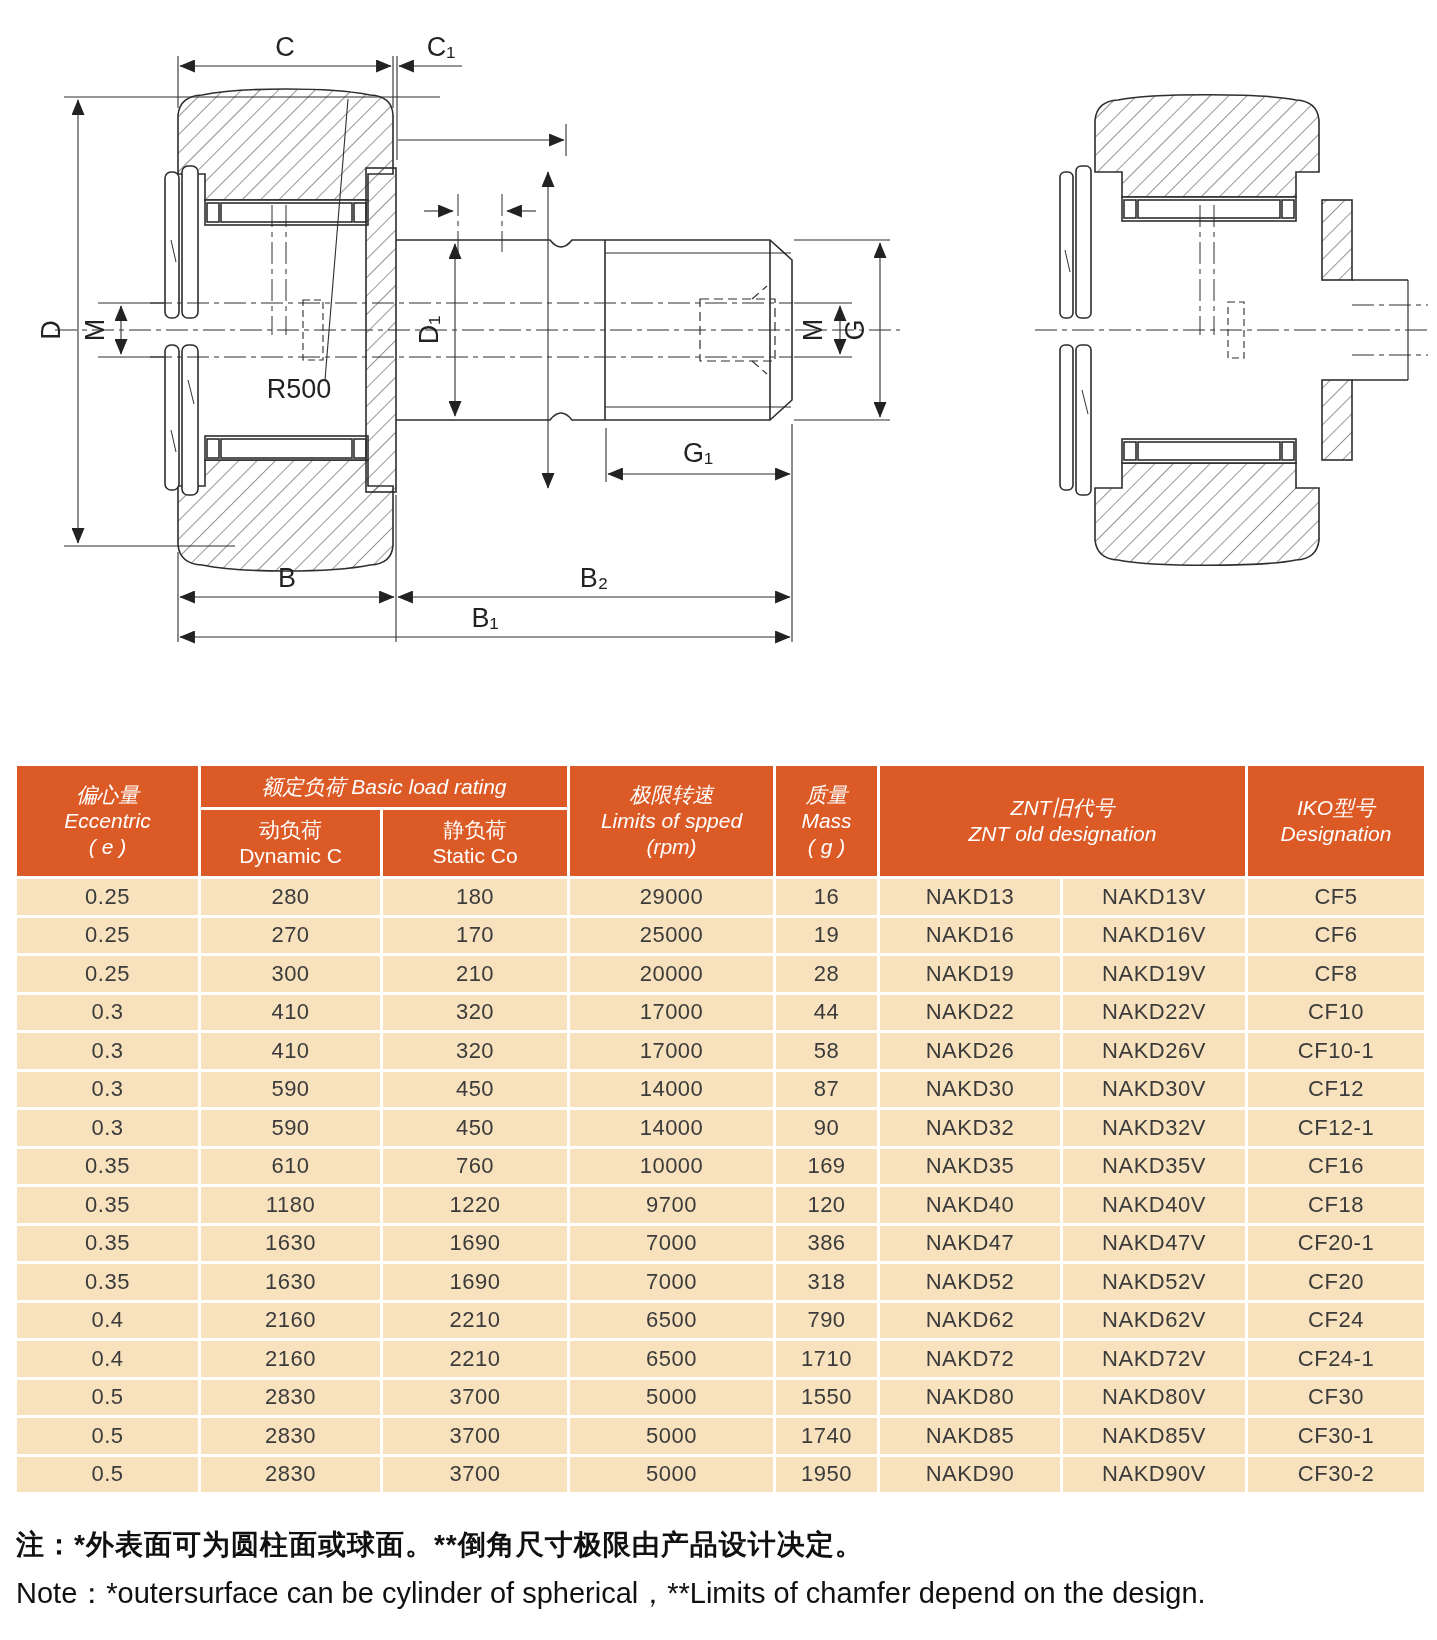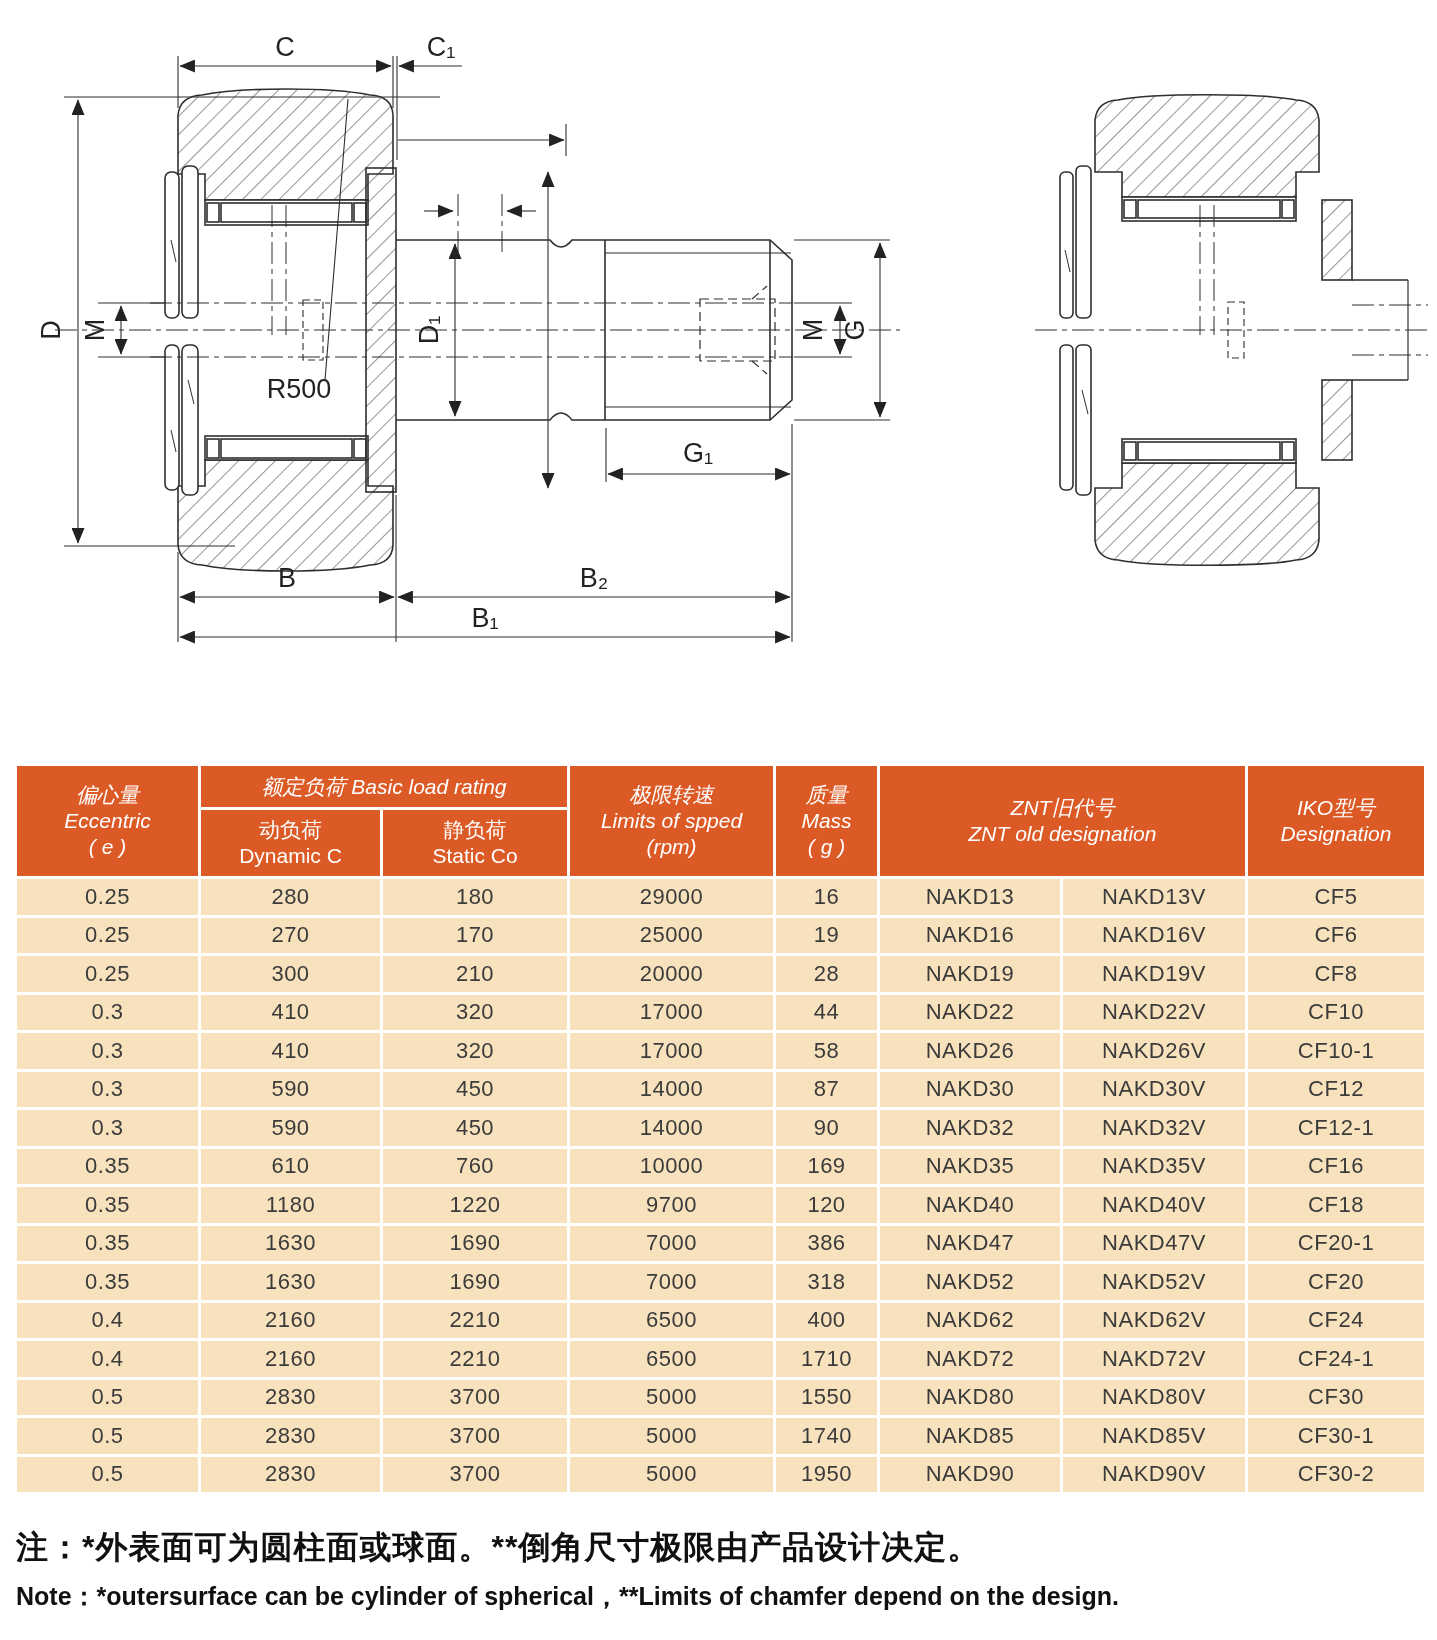--- a/index.html
+++ b/index.html
@@ -31,22 +31,22 @@
     font-weight:normal;font-size:21px;line-height:26px;
   }
   .spec-table td{
     background:var(--row-bg);color:var(--row-text);
     font-size:22px;height:35.5px;letter-spacing:0.5px;
   }
   .h-top{height:44px;font-style:italic;}
   .h-sub th{height:66px;}
   .hl{display:block;}
   .notes{position:absolute;left:16px;top:1526px;width:1400px;color:#101010;}
-  .notes .zh{font-size:32px;font-weight:bold;letter-spacing:1px;margin:0 0 10px 0;}
-  .notes .en{font-size:25px;font-weight:bold;margin:0;}
+  .notes .zh{font-size:28px;font-weight:bold;letter-spacing:1px;margin:0 0 10px 0;}
+  .notes .en{font-size:29px;font-weight:normal;margin:0;}
   svg text{font-family:"Liberation Sans","DejaVu Sans",sans-serif;fill:#222;}
   .dimtxt{font-size:27px;}
 </style>
 </head>
 <body>
 
 <div class="drawing-wrap">
 <svg width="1437" height="745" viewBox="0 0 1437 745">
   <defs>
     <pattern id="hatch" width="13" height="13" patternUnits="userSpaceOnUse" patternTransform="rotate(45)">
@@ -383,21 +383,21 @@
         <td>318</td>
         <td>NAKD52</td>
         <td>NAKD52V</td>
         <td>CF20</td>
       </tr>
       <tr>
         <td>0.4</td>
         <td>2160</td>
         <td>2210</td>
         <td>6500</td>
-        <td>400</td>
+        <td>790</td>
         <td>NAKD62</td>
         <td>NAKD62V</td>
         <td>CF24</td>
       </tr>
       <tr>
         <td>0.4</td>
         <td>2160</td>
         <td>2210</td>
         <td>6500</td>
         <td>1710</td>

